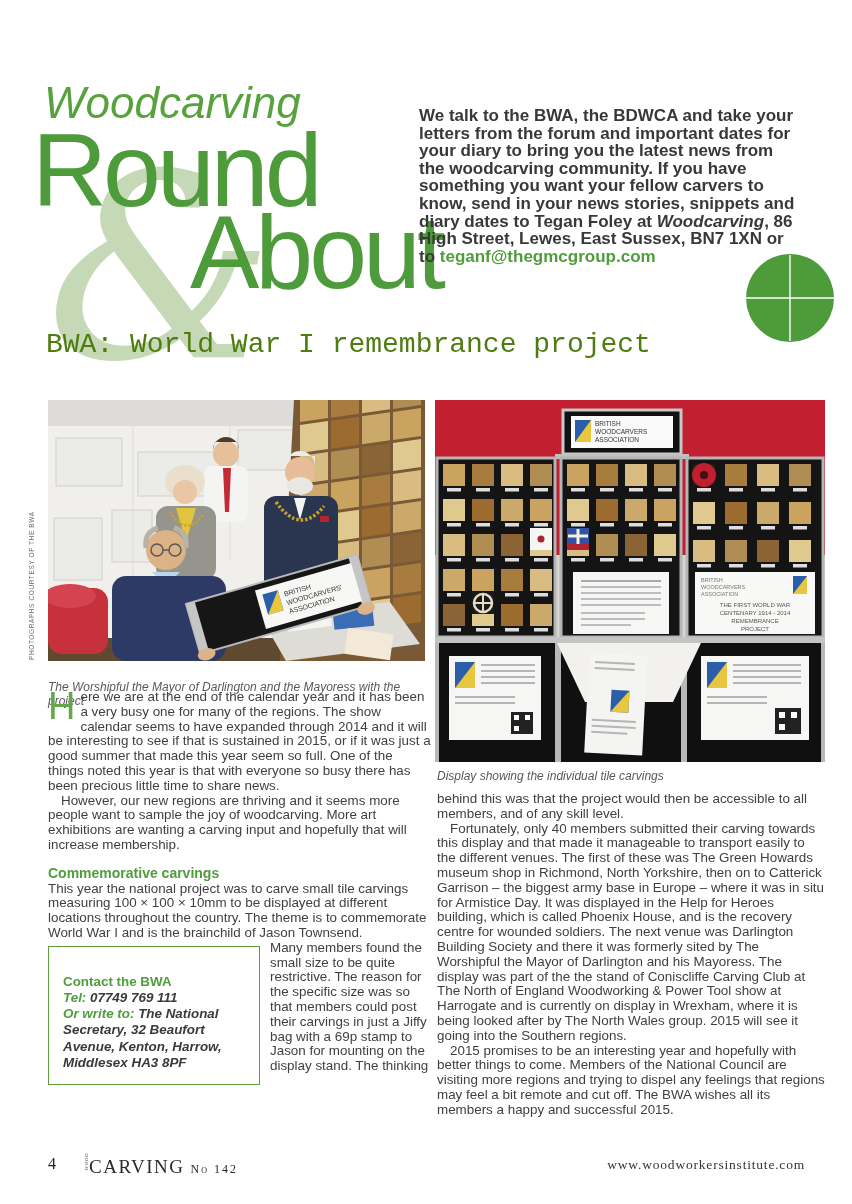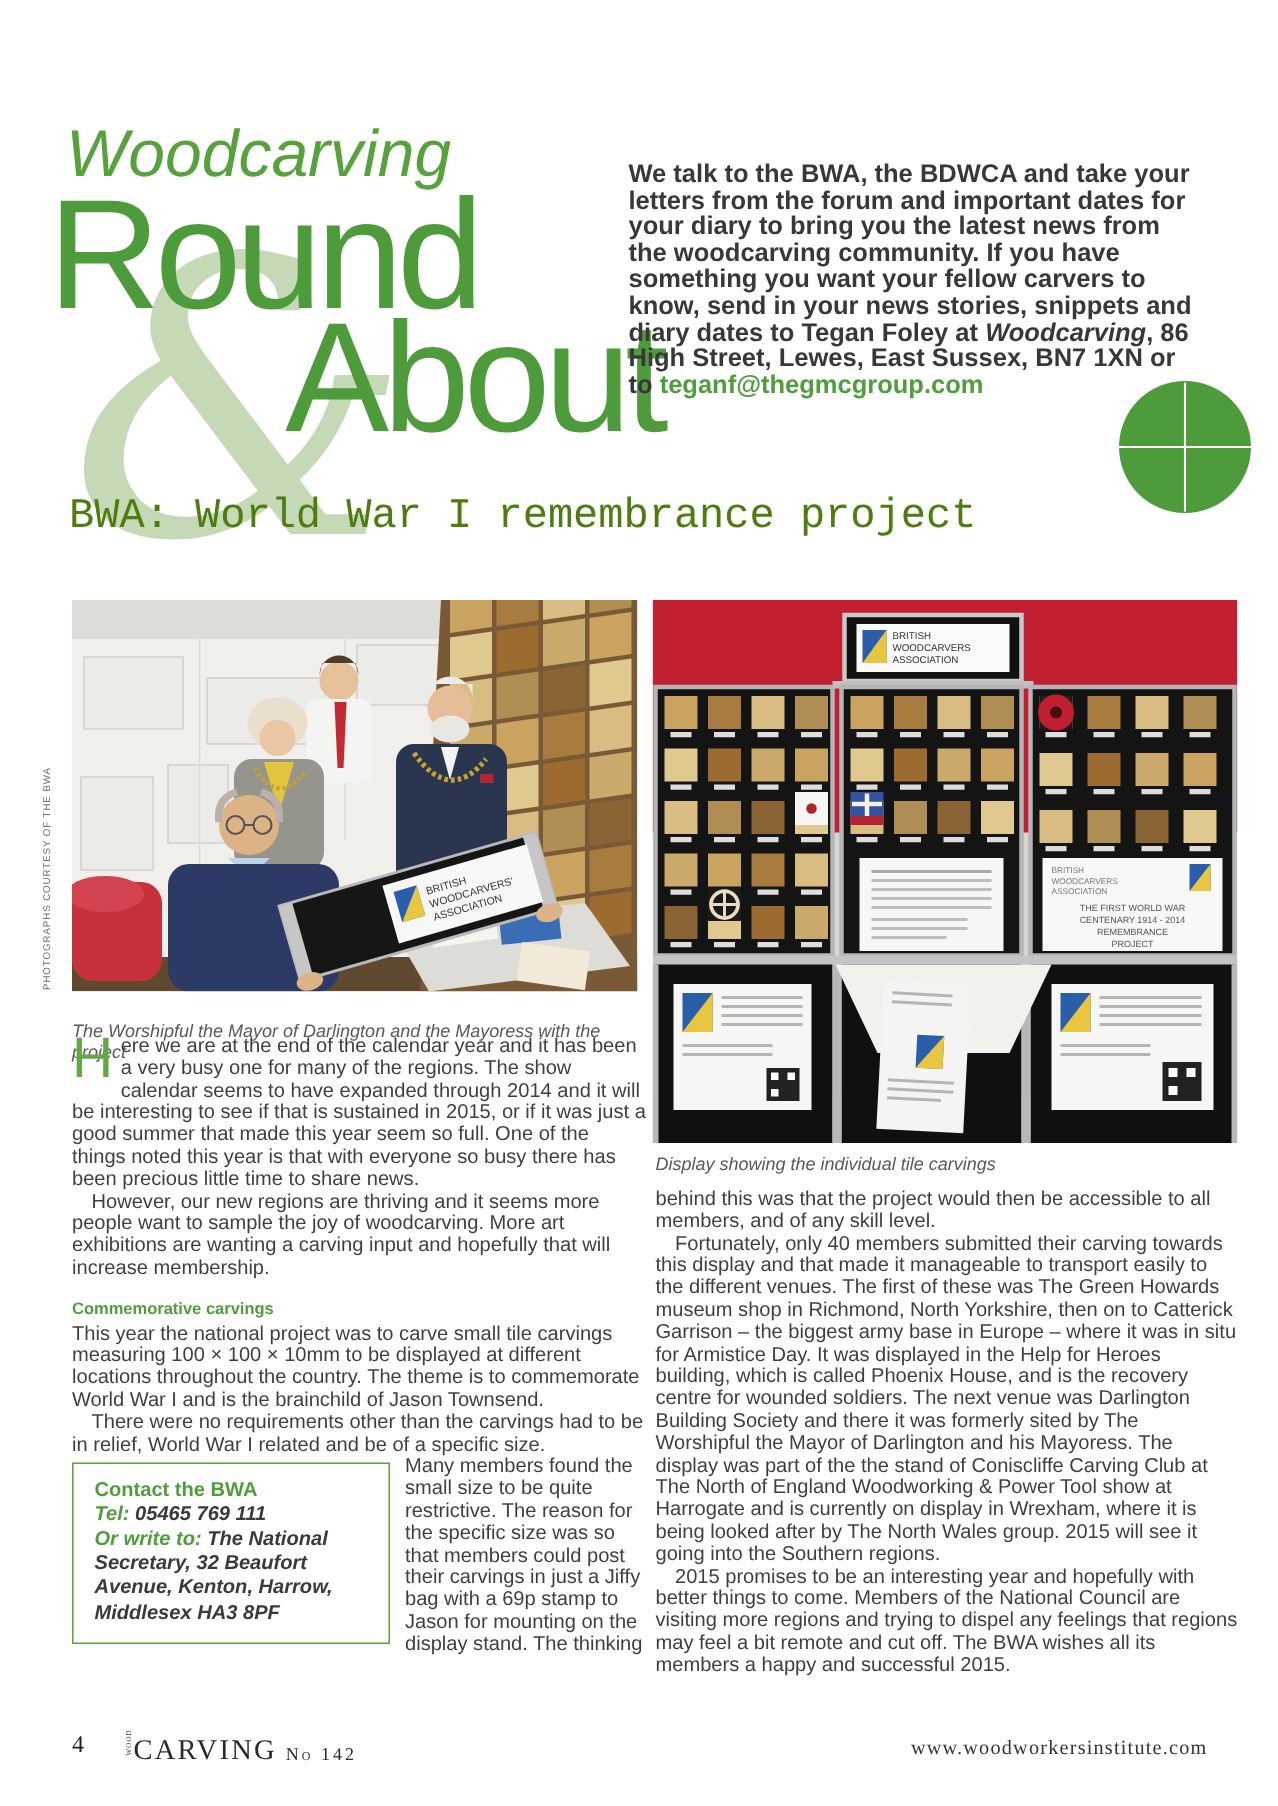--- a/index.html
+++ b/index.html
@@ -27,24 +27,24 @@
   .cap{position:absolute;font-size:12px;font-style:italic;color:#595959;}
   .cap-left{left:48px;top:680px;width:377px;}
   .cap-right{left:437px;top:769px;width:390px;}
   
   .col{position:absolute;font-size:13.4px;line-height:14.8px;color:#3f3f3f;}
   .col p{margin:0;}
   .col .indent{text-indent:13px;}
   .left-col{left:48px;top:690px;width:383px;}
   .right-col{left:437px;top:792px;width:388px;}
   .dropcap{float:left;font-size:38px;line-height:29px;padding:2px 5px 0 0;color:#62a848;}
-  .subhead{margin:13px 0 1px 0;font-size:11px;font-weight:bold;color:#4f9d3c;}
+  .subhead{margin:13px 0 1px 0;font-size:14px;font-weight:bold;color:#4f9d3c;}
   
   .contact-box{float:left;width:212px;box-sizing:border-box;border:1px solid #5f9e3f;
-               padding:10px 9px 12px 14px;margin:5px 10px 0 0;background:#fff;}
+               padding:28px 9px 12px 14px;margin:5px 10px 0 0;background:#fff;}
   .cb-title{font-weight:bold;color:#4f9d3c;font-size:13.4px;margin:0 0 2px 0;}
   .cb-line{font-style:italic;font-weight:bold;color:#3a3a3a;line-height:16.4px;}
   .cb-label{color:#4f9d3c;}
   
   .footer-num{position:absolute;left:48px;top:1155px;font-family:"Liberation Serif",serif;font-size:16px;color:#222;}
   .footer-logo{position:absolute;left:84px;top:1153px;color:#2a2a2a;font-family:"Liberation Serif",serif;}
   .logo-wood{display:inline-block;writing-mode:vertical-rl;transform:rotate(180deg);font-size:5px;
              letter-spacing:.5px;line-height:5px;vertical-align:2px;color:#444;}
   .logo-carving{font-size:19px;letter-spacing:1.5px;}
   .logo-issue{font-size:12px;font-variant:small-caps;letter-spacing:2px;margin-left:6px;text-align:right;}
@@ -418,24 +418,23 @@
       </g>
     </svg>
   </div>
   <figcaption class="cap cap-right">Display showing the individual tile carvings</figcaption>
 
   <div class="col left-col">
     <p><span class="dropcap">H</span><span>ere we are at the end of the calendar year and it has been a very busy one for many of the regions. The show calendar seems to have expanded through 2014 and it will be interesting to see if that is sustained in 2015, or if it was just a good summer that made this year seem so full. One of the things noted this year is that with everyone so busy there has been precious little time to share news.</span></p>
     <p class="indent">However, our new regions are thriving and it seems more people want to sample the joy of woodcarving. More art exhibitions are wanting a carving input and hopefully that will increase membership.</p>
     <h3 class="subhead">Commemorative carvings</h3>
     <p>This year the national project was to carve small tile carvings measuring 100 × 100 × 10mm to be displayed at different locations throughout the country. The theme is to commemorate World War I and is the brainchild of Jason Townsend.</p>
-    <p class="indent">There were no requirements other than the carvings had to be in relief, World War I related and be of a specific size.</p>
     <div class="contact-box">
       <p class="cb-title">Contact the BWA</p>
-      <div class="cb-line"><span class="cb-label">Tel:</span><span> 05465 769 111</span></div>
+      <div class="cb-line"><span class="cb-label">Tel:</span><span> 07749 769 111</span></div>
       <div class="cb-line"><span class="cb-label">Or write to:</span><span> The National Secretary, 32 Beaufort Avenue, Kenton, Harrow, Middlesex HA3 8PF</span></div>
     </div>
     <p>Many members found the small size to be quite restrictive. The reason for the specific size was so that members could post their carvings in just a Jiffy bag with a 69p stamp to Jason for mounting on the display stand. The thinking</p>
   </div>
 
   <div class="col right-col">
     <p>behind this was that the project would then be accessible to all members, and of any skill level.</p>
     <p class="indent">Fortunately, only 40 members submitted their carving towards this display and that made it manageable to transport easily to the different venues. The first of these was The Green Howards museum shop in Richmond, North Yorkshire, then on to Catterick Garrison – the biggest army base in Europe – where it was in situ for Armistice Day. It was displayed in the Help for Heroes building, which is called Phoenix House, and is the recovery centre for wounded soldiers. The next venue was Darlington Building Society and there it was formerly sited by The Worshipful the Mayor of Darlington and his Mayoress. The display was part of the the stand of Coniscliffe Carving Club at The North of England Woodworking &amp; Power Tool show at Harrogate and is currently on display in Wrexham, where it is being looked after by The North Wales group. 2015 will see it going into the Southern regions.</p>
     <p class="indent">2015 promises to be an interesting year and hopefully with better things to come. Members of the National Council are visiting more regions and trying to dispel any feelings that regions may feel a bit remote and cut off. The BWA wishes all its members a happy and successful 2015.</p>
   </div>

